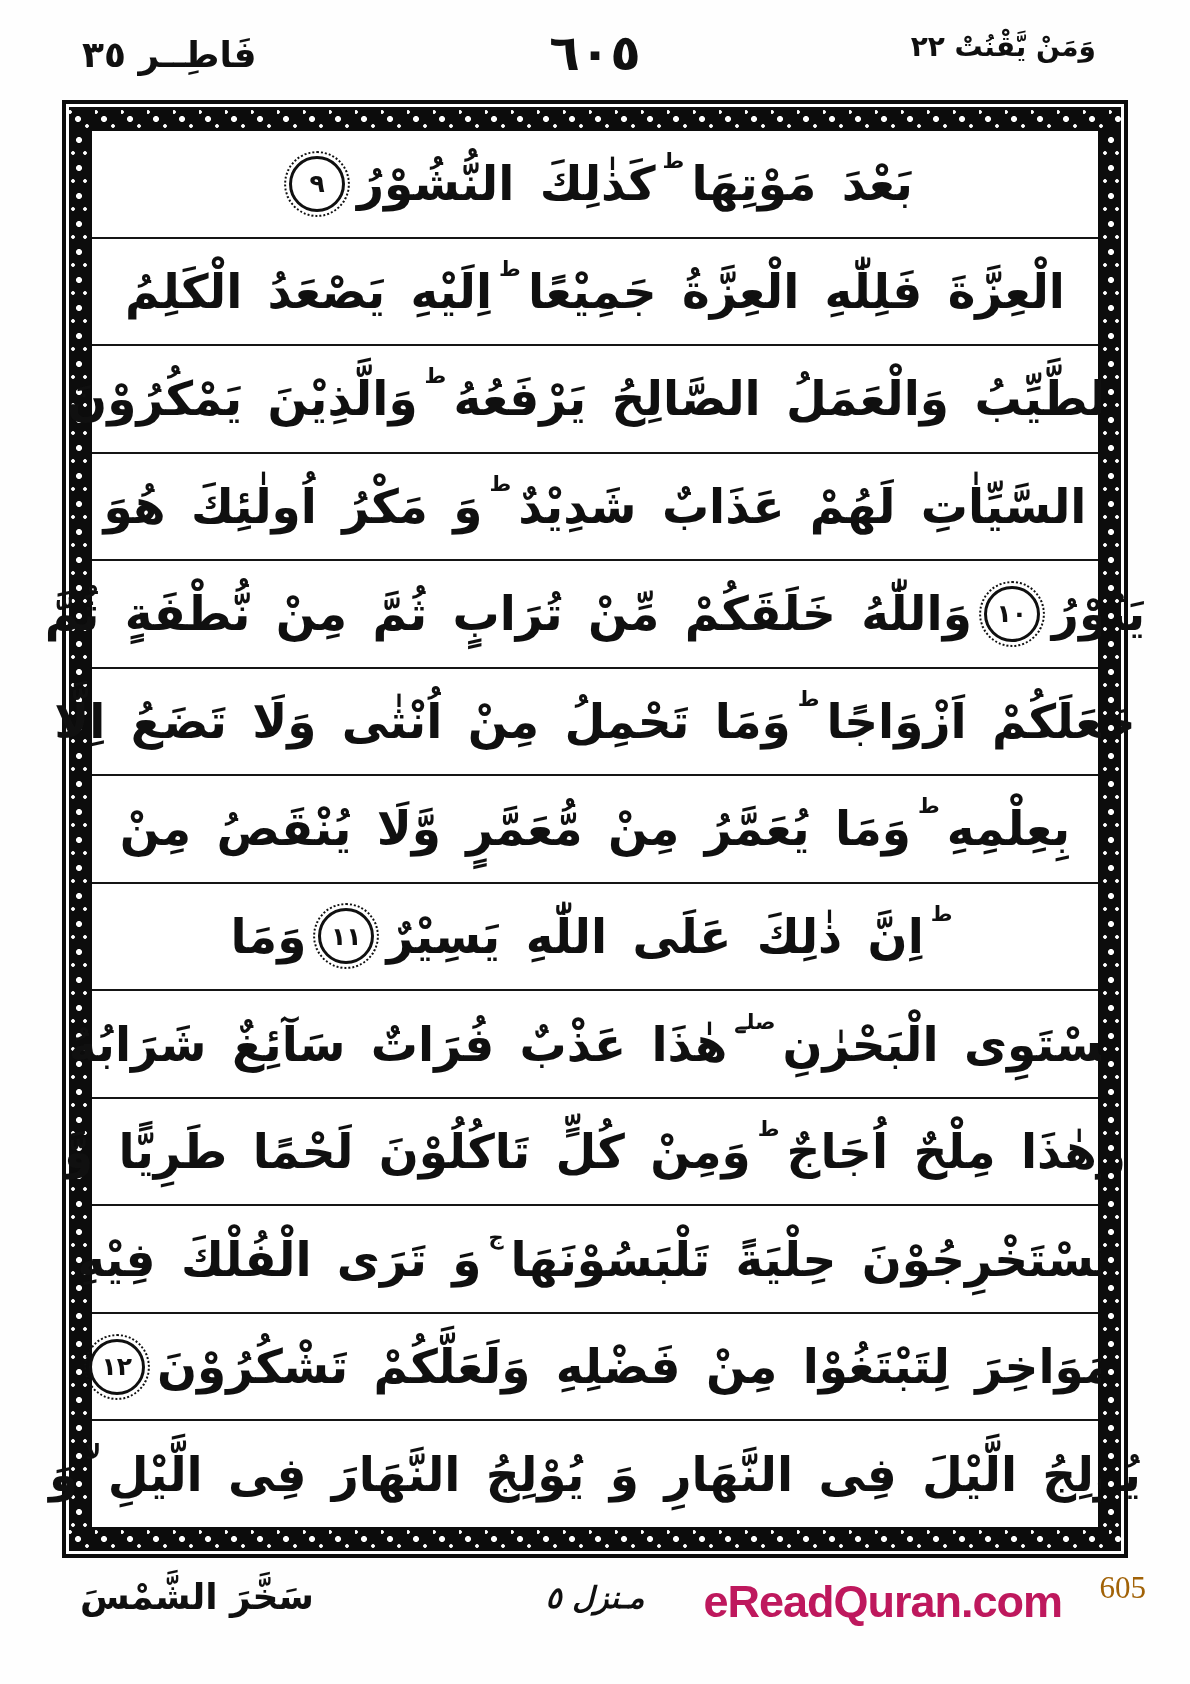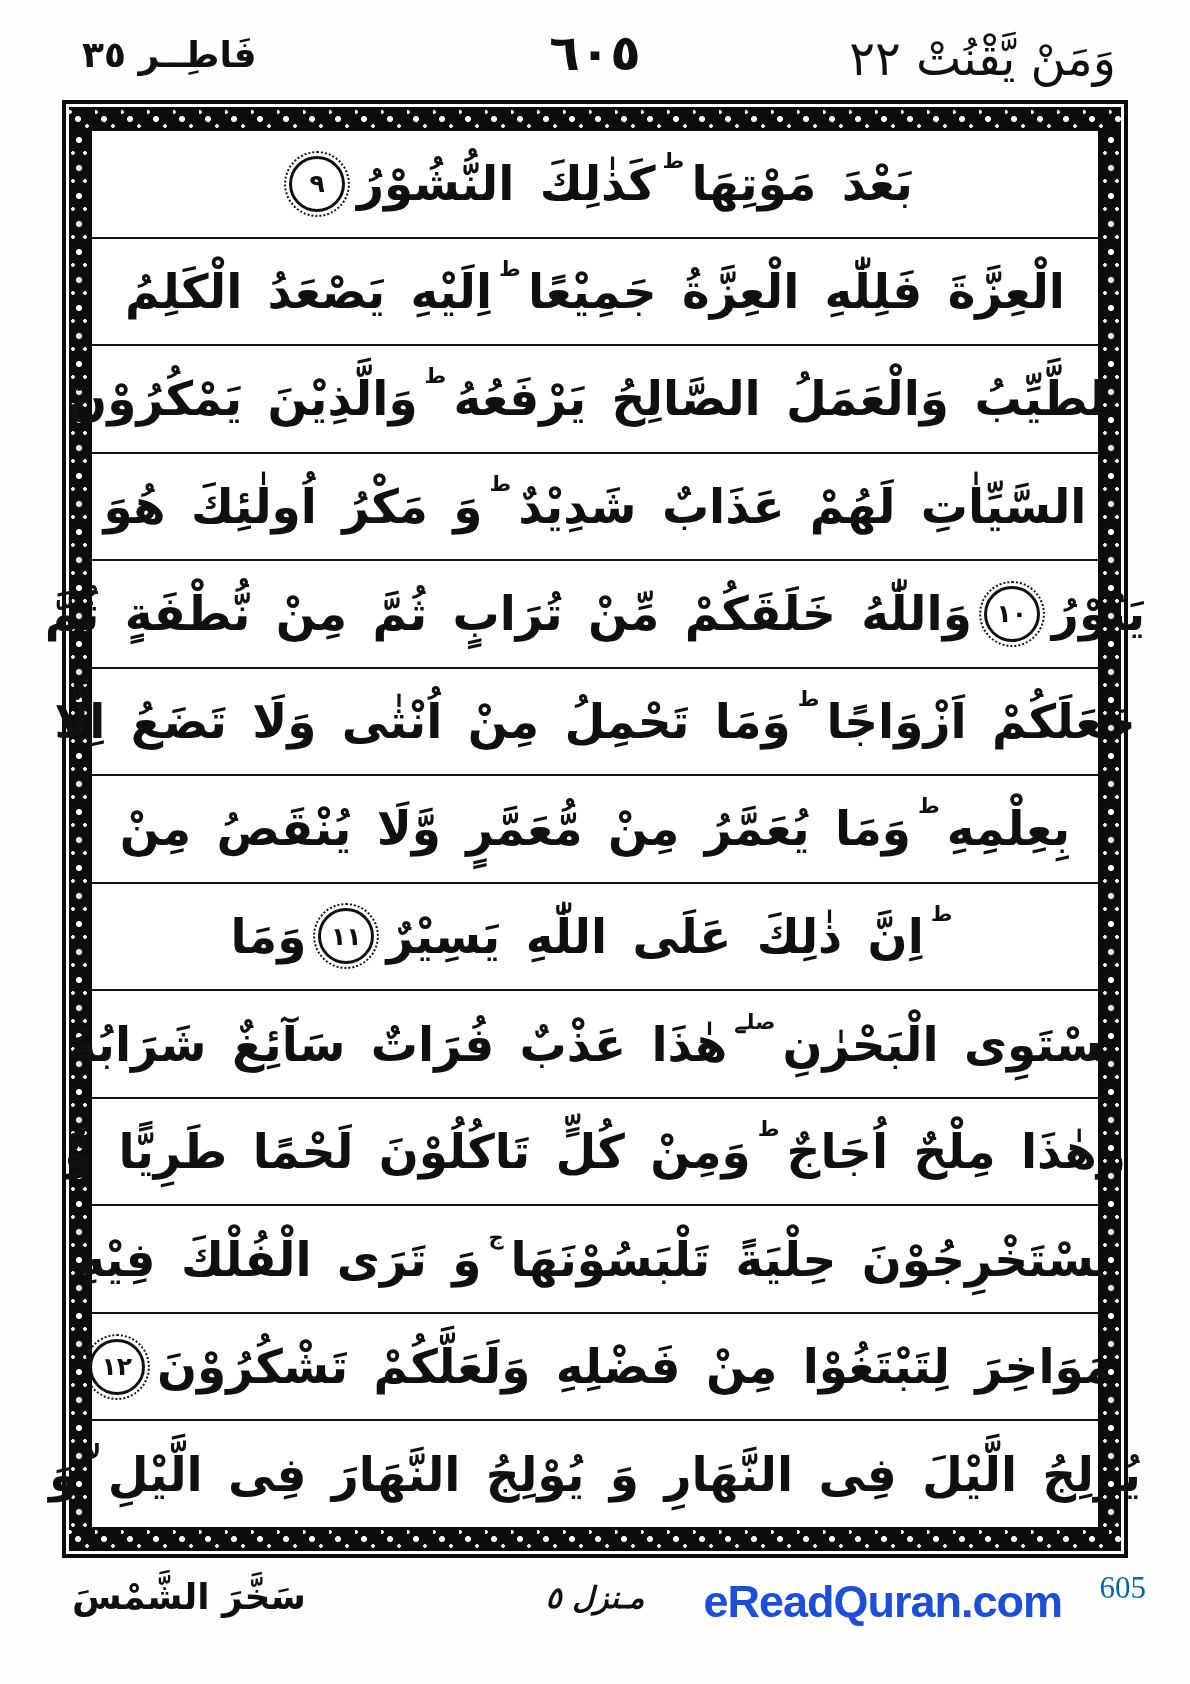--- a/index.html
+++ b/index.html
@@ -16,22 +16,22 @@
   .hdr{position:absolute;top:0;left:0;right:0;height:100px;text-align:right;}
   .surah-label{
     position:absolute;left:82px;top:34px;
     font-size:36px;font-weight:bold;direction:rtl;
   }
   .page-num-ar{
     position:absolute;left:50%;top:24px;transform:translateX(-50%);
     font-size:50px;font-weight:bold;direction:rtl;
   }
   .juz-label{
-    position:absolute;right:74px;top:30px;
-    font-size:48px;font-weight:normal;direction:rtl;
+    position:absolute;right:94px;top:30px;
+    font-size:28px;font-weight:bold;direction:rtl;
   }
   
   .frame{
     position:absolute;left:62px;top:100px;width:1066px;height:1458px;
     border:4px solid #0c0c0c;
     background:#fff;
     padding:3px;
     box-sizing:border-box;
     display:flex;flex-direction:column;
   }
@@ -81,21 +81,21 @@
     border:3px solid #101010;border-radius:50%;
     font-size:25px;font-weight:bold;
     margin:0 12px;position:relative;word-spacing:0;
   }
   .verse-badge::before{
     content:"";position:absolute;inset:-8px;
     border:2px dotted #101010;border-radius:50%;
   }
   
   .catchword{
-    position:absolute;left:72px;top:1576px;
+    position:absolute;left:80px;top:1576px;
     font-size:36px;font-weight:bold;direction:rtl;
   }
   .manzil{
     position:absolute;left:50%;top:1580px;transform:translateX(-50%);
     font-size:30px;font-weight:bold;direction:rtl;font-style:italic;
   }
   .branding{
     position:absolute;right:128px;top:1576px;
     font-size:45px;font-weight:bold;
     letter-spacing:-1px;
@@ -191,16 +191,16 @@
             <span class="ayah-text">وَ</span>
           </div>
         </div>
       <div class="strip"></div>
     </div>
     <div class="band"></div>
   </div>
 
   <div class="catchword">سَخَّرَ الشَّمْسَ</div>
   <div class="manzil">مـنزل ٥</div>
-  <div class="branding" style="color: #1d4ed8;">eReadQuran.com</div>
-  <div class="page-num-west" style="color: #0369a1;">605</div>
+  <div class="branding" style="color: #be185d;">eReadQuran.com</div>
+  <div class="page-num-west" style="color: #a16207;">605</div>
 
 </div>
 
 </body></html>

